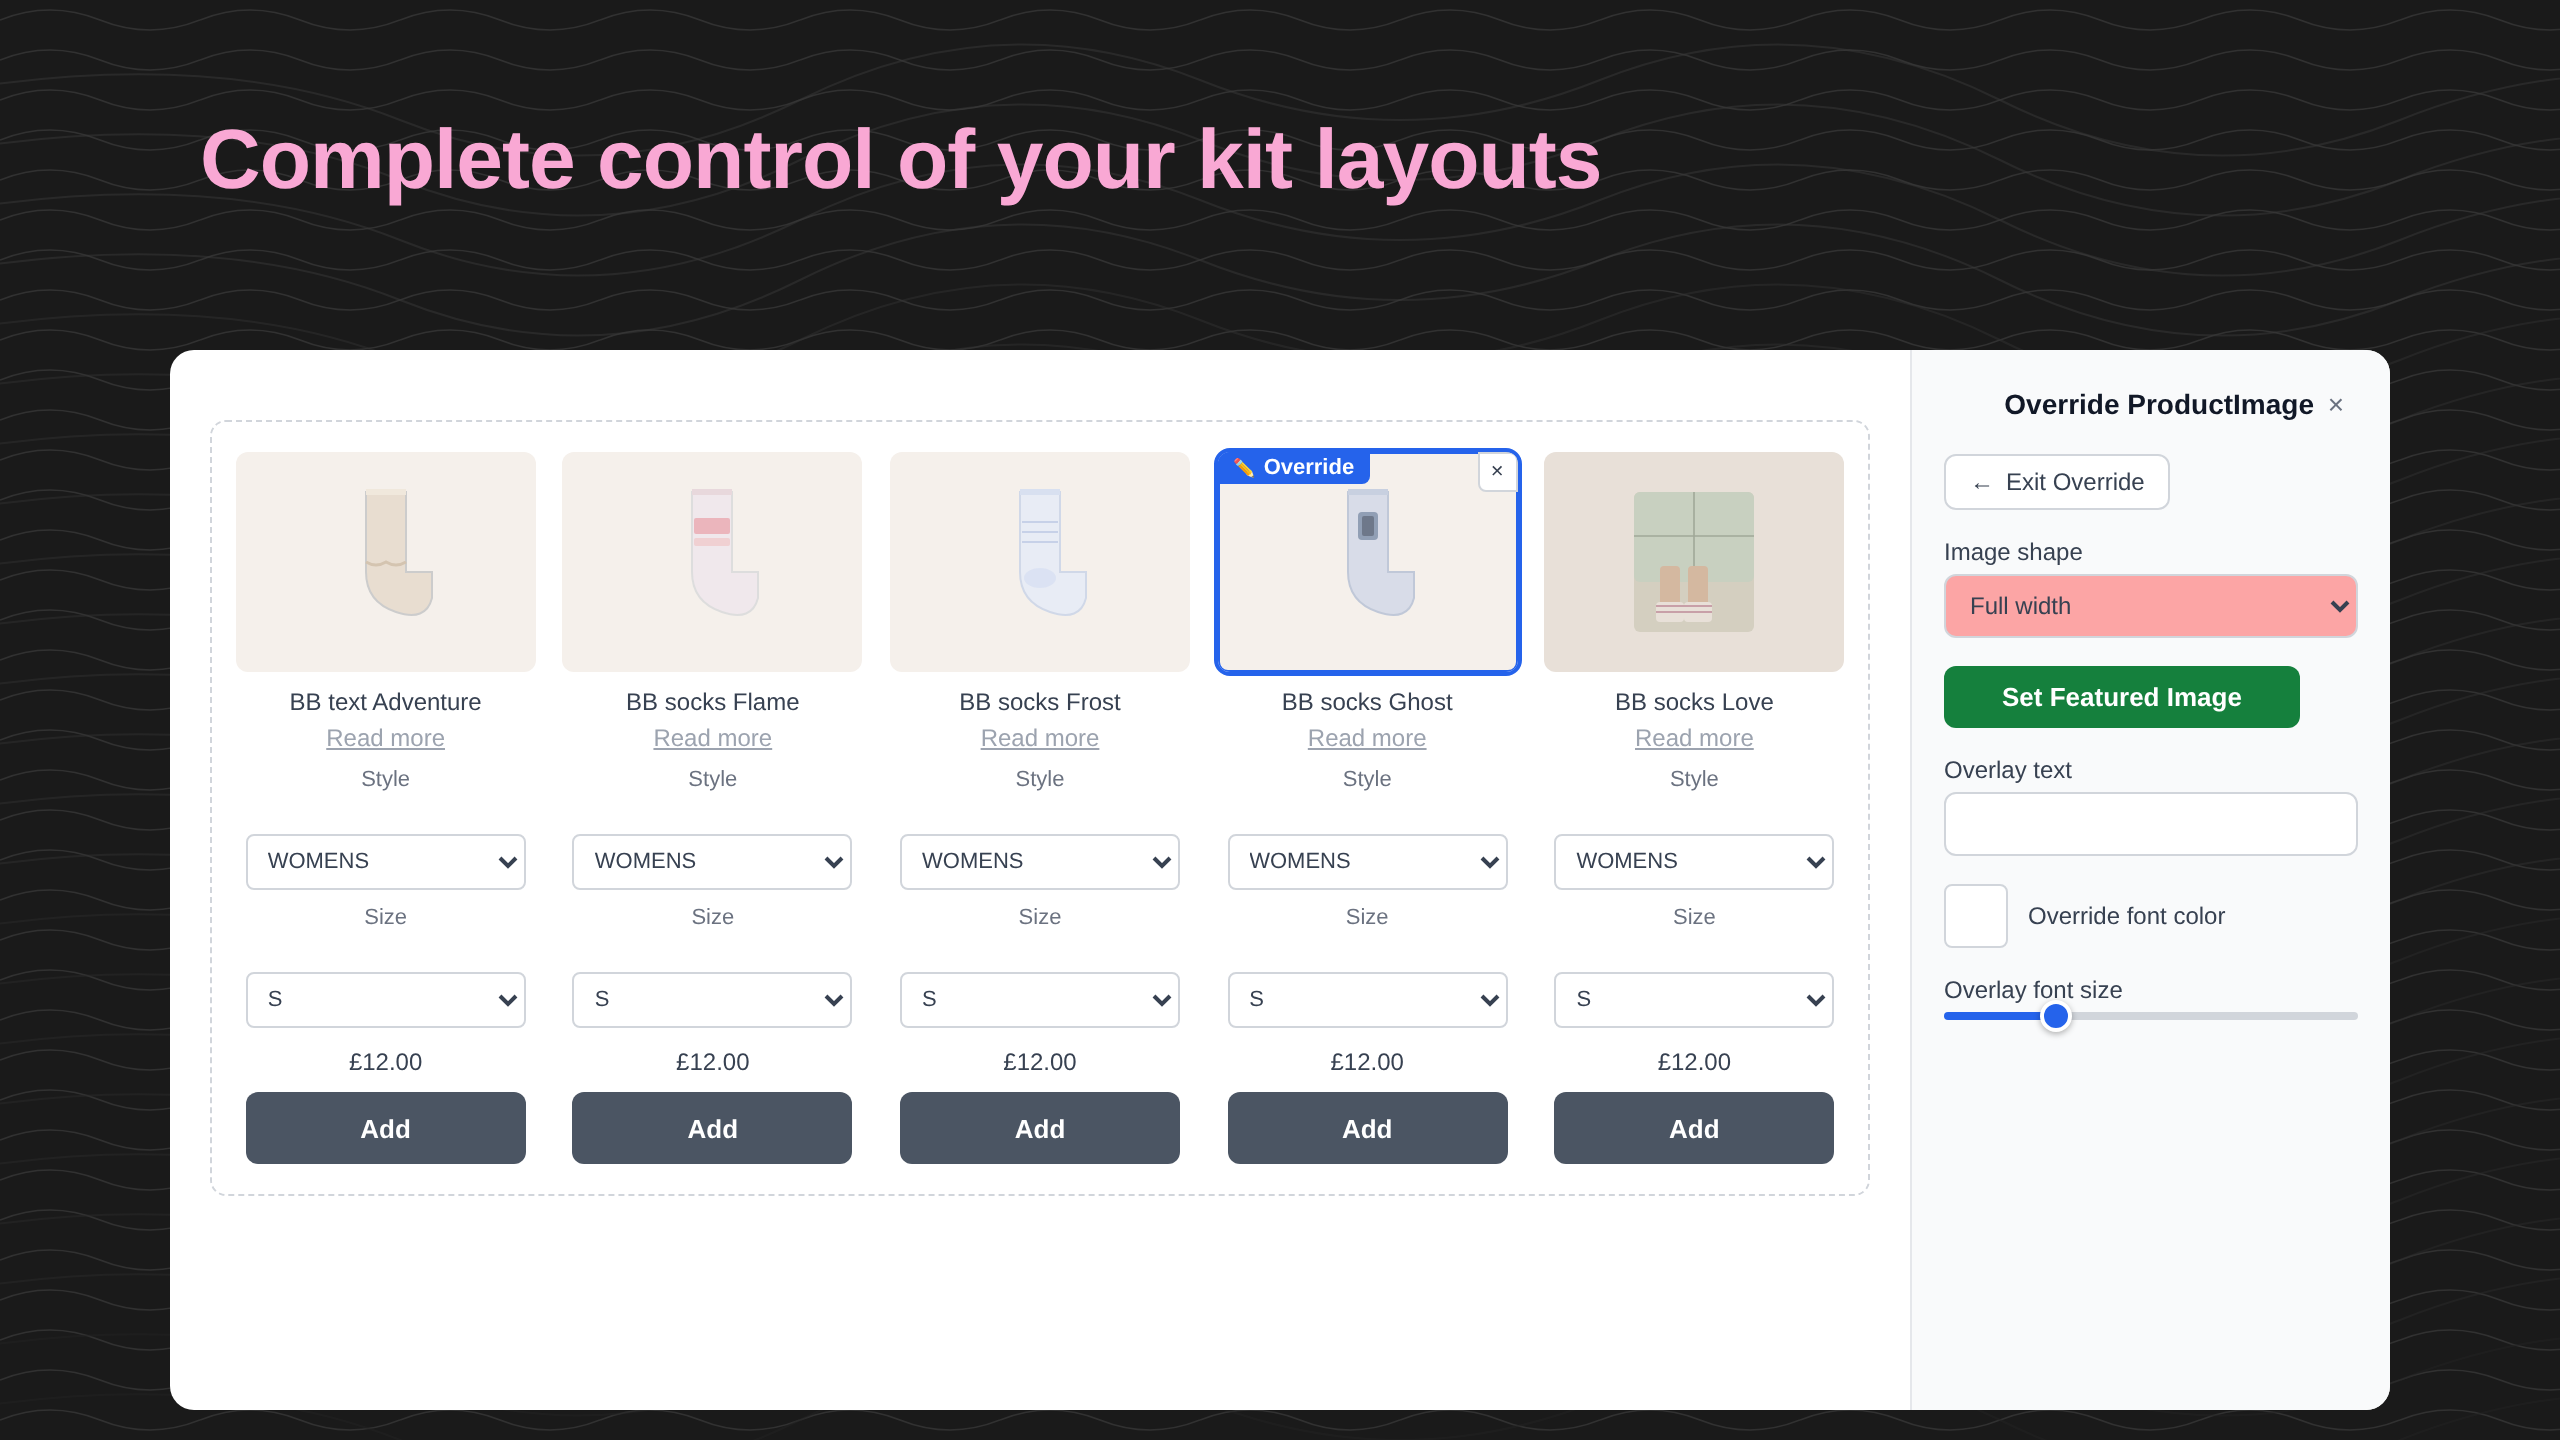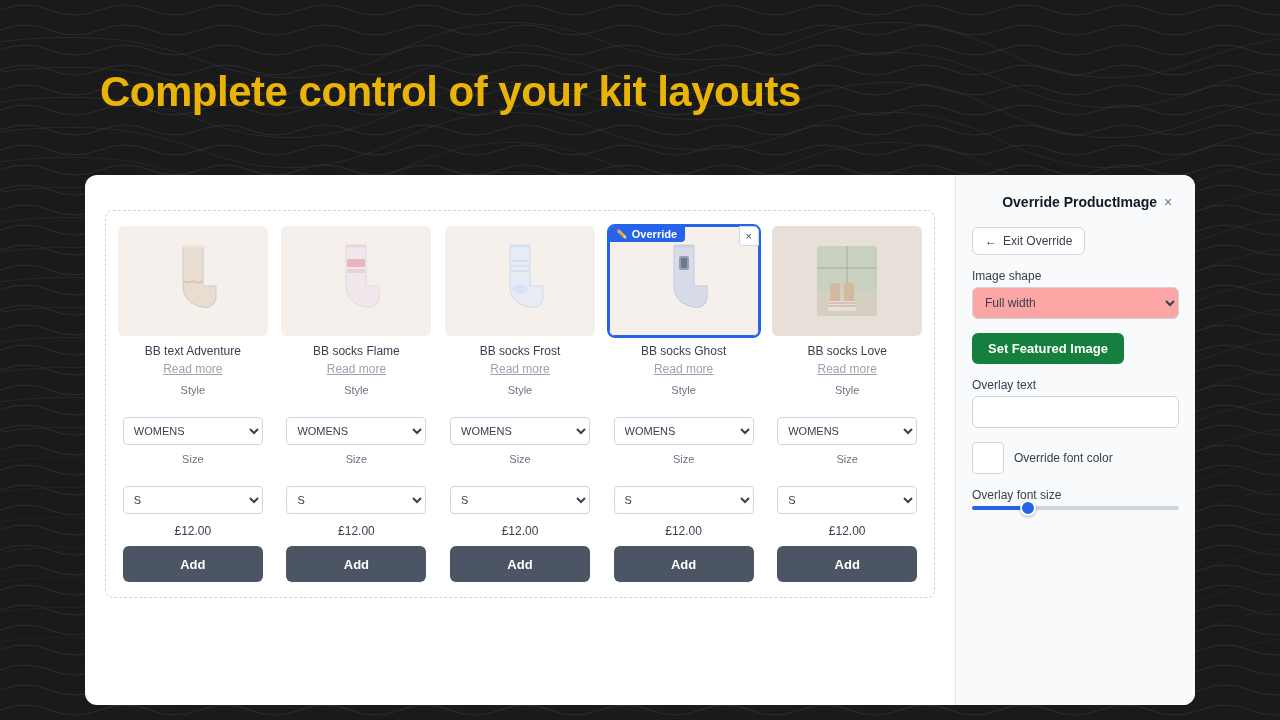--- a/index.html
+++ b/index.html
@@ -22,23 +22,23 @@
     .bg-waves svg {
       position: absolute;
       inset: 0;
       width: 100%;
       height: 100%;
       opacity: 0.4;
     }
 
     .hero-title {
       position: absolute;
-      top: 68px;
+      top: 56px;
       left: 100px;
-      color: #eab308;
+      color: #f9a8d4;
       font-size: 42px;
       font-weight: 700;
       z-index: 2;
       letter-spacing: -0.5px;
     }
 
     
     .main-card {
       position: absolute;
       top: 175px;
@@ -260,21 +260,21 @@
       padding: 0 8px;
       appearance: auto;
       cursor: pointer;
     }
 
     .set-featured-btn {
       background: #15803d;
       color: white;
       border: none;
       border-radius: 6px;
-      padding: 8px 16px;
+      padding: 8px 29px;
       font-size: 13px;
       font-weight: 600;
       cursor: pointer;
       width: fit-content;
     }
 
     .text-input {
       width: 100%;
       height: 32px;
       border: 1px solid #d1d5db;

